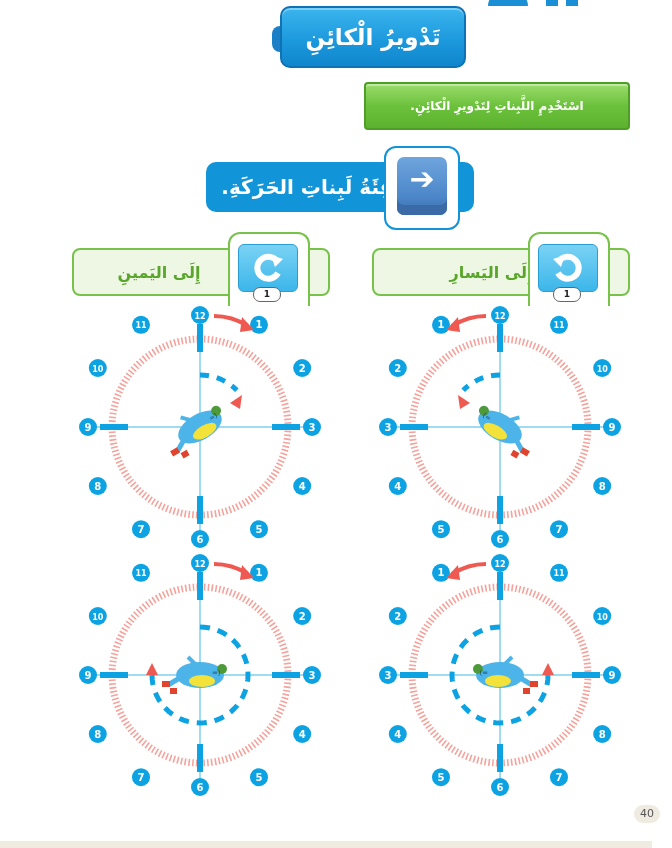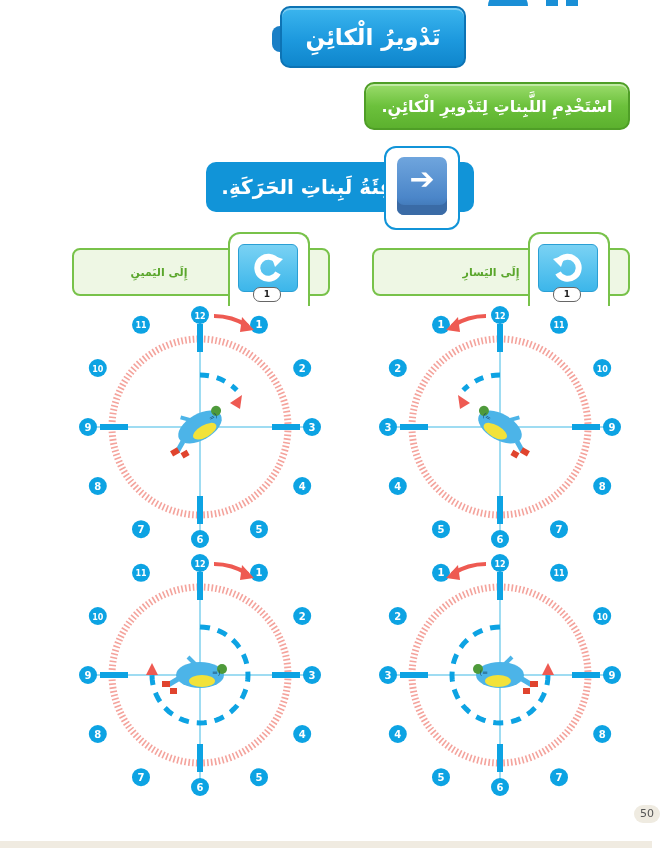--- a/index.html
+++ b/index.html
@@ -23,22 +23,22 @@
     display:flex; align-items:center; justify-content:center;
     box-shadow: inset 0 2px 0 rgba(255,255,255,0.35);
   }
   .title-left { left:8px; width:182px; }
   .title-right { left:192px; width:160px; }
 
   
   .instr {
     left:364px; top:82px; width:262px; height:44px;
     background:linear-gradient(#9bdc6c 0%, #6cc13c 50%, #5cb12e 100%);
-    border:2px solid #4f9e27; border-radius:10px;
-    color:#fff; font-weight:bold; font-size:16px;
+    border:2px solid #4f9e27; border-radius:4px;
+    color:#fff; font-weight:bold; font-size:12px;
     display:flex; align-items:center; justify-content:center;
     box-shadow: inset 0 2px 0 rgba(255,255,255,0.4);
   }
 
   
   .cat-bar {
     left:206px; top:162px; width:268px; height:50px;
     background:#1194d8; border-radius:10px;
   }
   .cat-label {
@@ -59,21 +59,21 @@
     color:#fff; font-size:30px; font-weight:bold; line-height:44px;
   }
 
   
   .dir-bar {
     height:44px; width:254px;
     background:#eef7e4; border:2px solid #78c24a; border-radius:8px;
   }
   .dir-label {
     width:170px; height:44px;
-    color:#5aa62c; font-weight:bold; font-size:11px;
+    color:#5aa62c; font-weight:bold; font-size:16px;
     display:flex; align-items:center; justify-content:center;
   }
   .dir-card {
     width:78px; height:72px; background:#fff;
     border:2px solid #78c24a; border-bottom:none; border-radius:12px 12px 0 0;
   }
   .block {
     width:58px; height:46px;
     background:linear-gradient(#7ad2f4, #3cb6ea);
     border:1px solid #2a9fd4; border-radius:6px;
@@ -425,14 +425,14 @@
           <line x1="-22" y1="4" x2="-32" y2="10" stroke="#4cb4e8" stroke-width="5"></line>
           <rect x="-38" y="6" width="8" height="6" fill="#e0442e"></rect>
           <rect x="-30" y="13" width="7" height="6" fill="#e0442e"></rect>
           <line x1="-4" y1="-10" x2="-12" y2="-18" stroke="#4cb4e8" stroke-width="4"></line>
           <text x="12" y="0" font-size="7" fill="#1a4a6a" font-family="DejaVu Sans, sans-serif">=)</text>
         </g>
       </svg>
     </div>
   </div>
 
-<div class="abs page-num">50</div>
+<div class="abs page-num">40</div>
 <div class="abs footer-strip"></div>
 
 </body></html>

